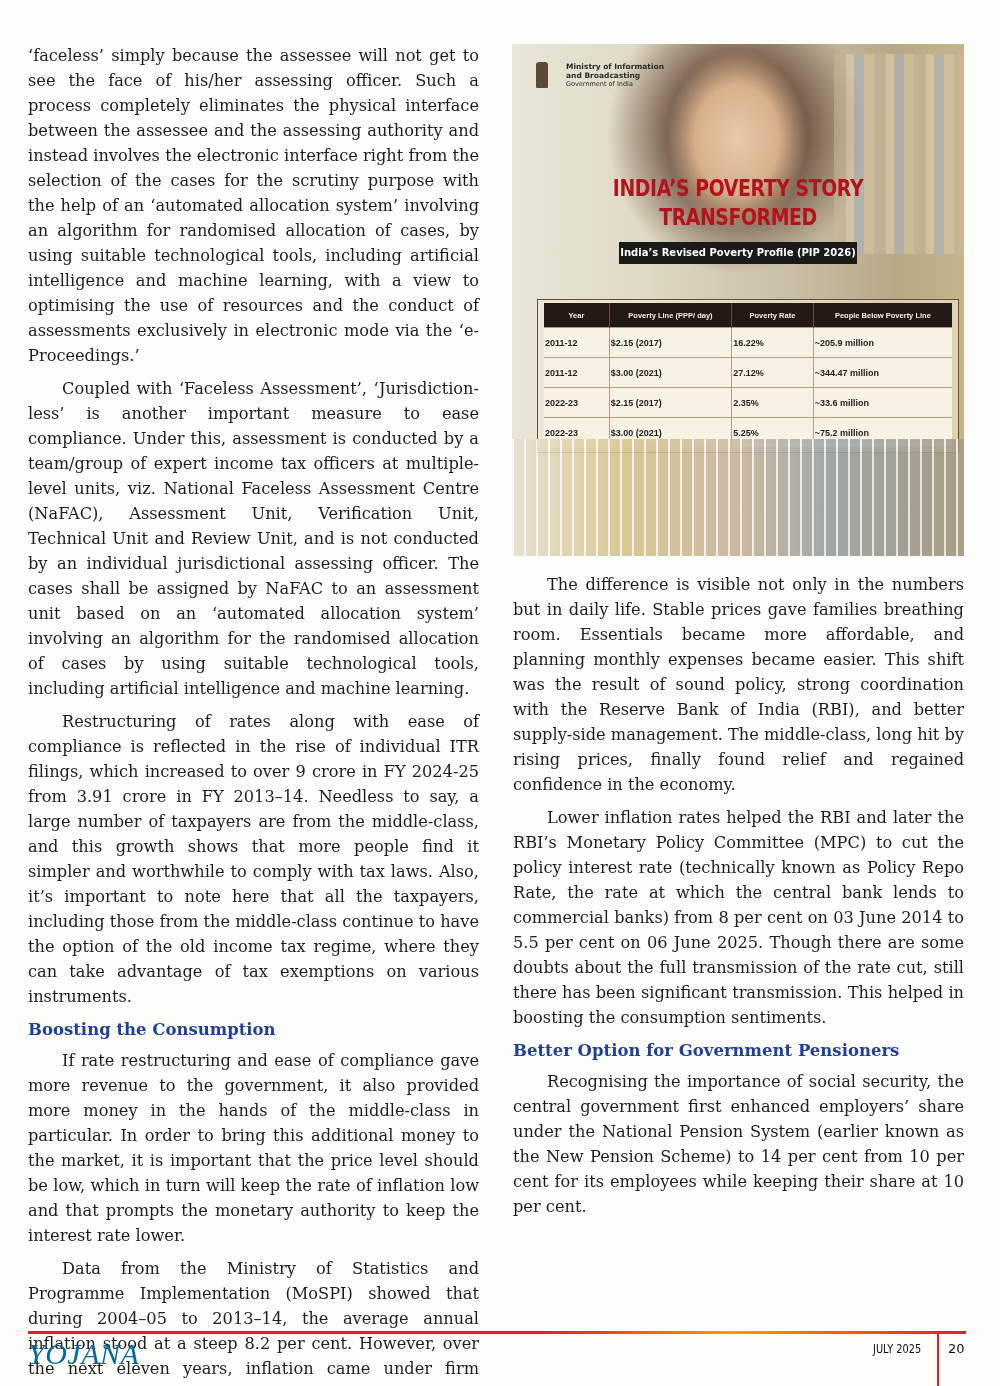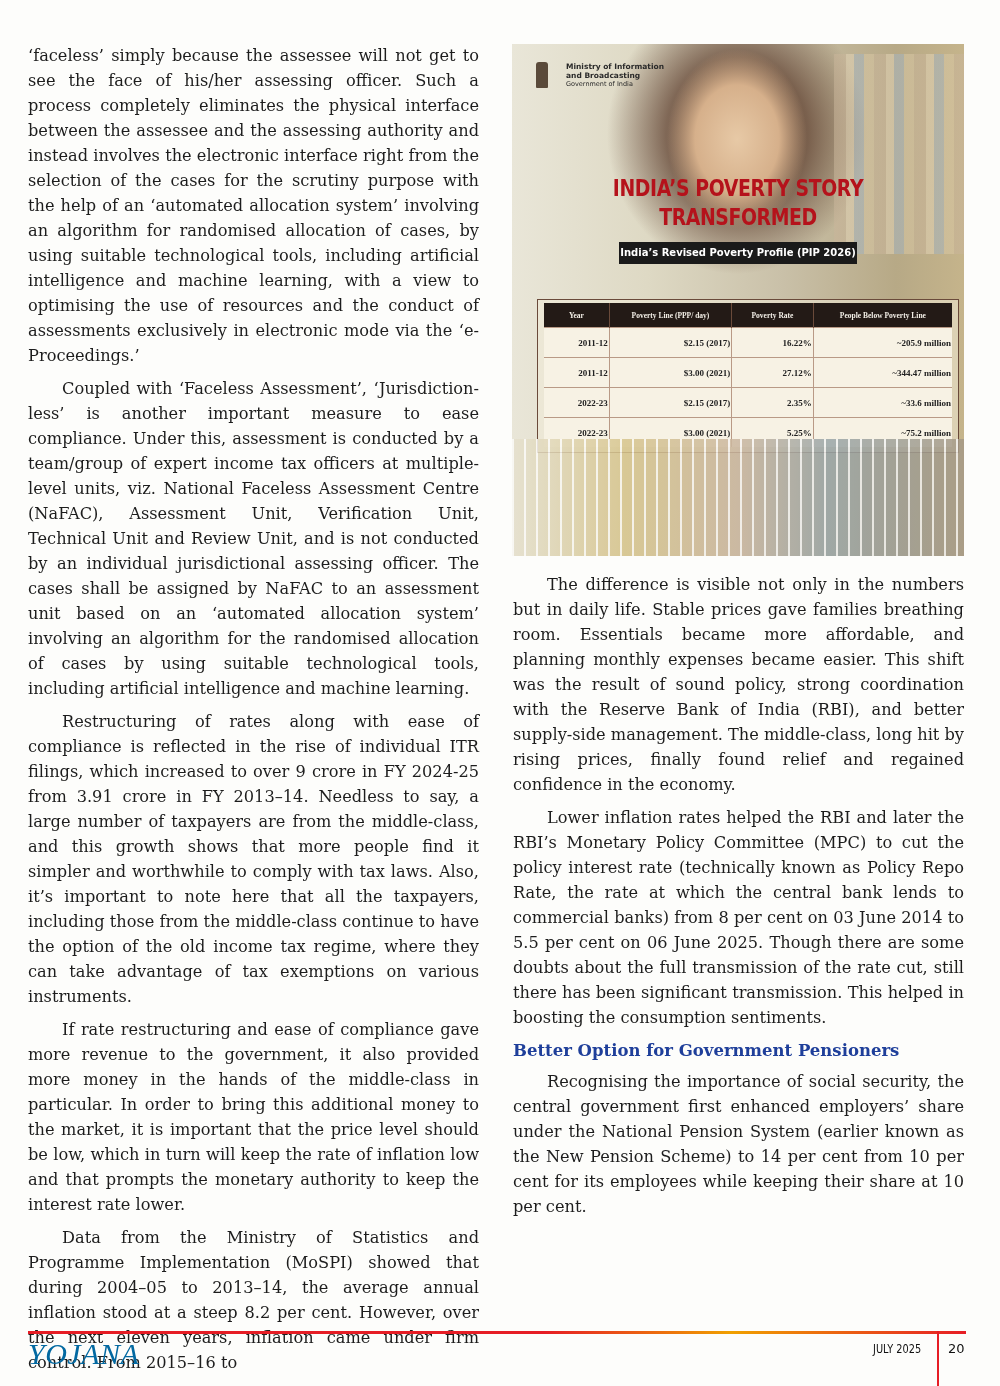--- a/index.html
+++ b/index.html
@@ -16,41 +16,42 @@
       radial-gradient(ellipse 130px 140px at 225px 90px, #5a3a2a 0%, rgba(90,58,42,0.7) 55%, rgba(0,0,0,0) 100%),
       linear-gradient(90deg,#e9e6d8 0%,#ded9c4 30%,#c9c0a8 60%,#b7a986 85%,#c5b48b 100%);}
   .shelf{position:absolute;right:0;top:10px;width:130px;height:200px;background:repeating-linear-gradient(90deg,#c9b59a 0 12px,#e2d3b6 12px 20px,#a7b5bf 20px 30px,#d8c7a4 30px 40px);opacity:.55;}
   .ministry{position:absolute;left:24px;top:18px;display:flex;align-items:flex-start;gap:18px;}
   .emblem{width:12px;height:26px;background:#5a4a3a;border-radius:3px 3px 1px 1px;}
   .ministry-text{font-family:"DejaVu Sans",sans-serif;font-size:7.5px;line-height:9px;color:#2a2a2a;font-weight:bold;}
   .ministry-text .sub{font-weight:normal;font-size:6.5px;}
   .title{position:absolute;left:0;width:100%;top:130px;text-align:center;font-family:"DejaVu Sans",sans-serif;font-weight:bold;color:#b5121b;font-size:23px;line-height:29px;letter-spacing:-0.5px;transform:scaleX(0.82);}
   .subtitle{position:absolute;left:107px;top:198px;width:238px;height:22px;background:#1a1a1a;color:#fff;font-family:"DejaVu Sans",sans-serif;font-weight:bold;font-size:10px;line-height:22px;text-align:center;}
   .tbl-wrap{position:absolute;left:25px;top:255px;width:408px;border:1px solid #6a4a3a;padding:3px 6px 5px 6px;background:rgba(240,235,215,.55);}
-  table{border-collapse:collapse;width:100%;font-family:Liberation Serif, serif;}
+  table{border-collapse:collapse;width:100%;font-family:Liberation Sans, sans-serif;}
   th{background:#231a16;color:#f3efe7;font-size:7.5px;font-weight:bold;height:22px;border-right:1px solid #6a4a3a;}
-  td{background:#f7f2e4;font-size:9px;font-weight:bold;text-align:right;height:27px;border-right:1px solid #b99a86;border-top:1px solid #b99a86;color:#222;}
+  td{background:#f7f2e4;font-size:9px;font-weight:bold;text-align:left;height:27px;border-right:1px solid #b99a86;border-top:1px solid #b99a86;color:#222;}
   th:last-child,td:last-child{border-right:none;}
   .cart{position:absolute;left:0;right:0;top:395px;height:117px;
     background:
       repeating-linear-gradient(90deg,rgba(255,255,255,.85) 0 2px,rgba(0,0,0,0) 2px 12px),
       linear-gradient(90deg,#e6e1cf 0%,#d7c58d 25%,#cbb7a0 50%,#9aa6a8 70%,#a69a86 100%);opacity:.85;}
   .footer-line{position:absolute;left:28px;top:1331px;width:938px;height:3px;background:linear-gradient(90deg,#e61d25 0%,#e61d25 55%,#f0a000 75%,#e61d25 100%);}
   .footer-vline{position:absolute;left:937px;top:1331px;width:2px;height:55px;background:#e61d25;}
   .brand{position:absolute;left:28px;top:1337px;font-family:"Liberation Serif",serif;font-size:30px;color:#0369a1;letter-spacing:0.5px;font-style:italic;}
   .issue{position:absolute;left:873px;top:1342px;font-family:"DejaVu Sans",sans-serif;font-size:11.5px;color:#111;transform:scaleX(0.85);transform-origin:left;}
   .pageno{position:absolute;left:948px;top:1341px;font-family:"DejaVu Sans",sans-serif;font-size:13px;color:#111;}
 </style>
 </head>
 <body>
 
 <div class="col left">
   <p class="noindent">‘faceless’ simply because the assessee will not get to see the face of his/her assessing officer. Such a process completely eliminates the physical interface between the assessee and the assessing authority and instead involves the electronic interface right from the selection of the cases for the scrutiny purpose with the help of an ‘automated allocation system’ involving an algorithm for randomised allocation of cases, by using suitable technological tools, including artificial intelligence and machine learning, with a view to optimising the use of resources and the conduct of assessments exclusively in electronic mode via the ‘e-Proceedings.’</p>
   <p>Coupled with ‘Faceless Assessment’, ‘Jurisdiction-less’ is another important measure to ease compliance. Under this, assessment is conducted by a team/group of expert income tax officers at multiple-level units, viz. National Faceless Assessment Centre (NaFAC), Assessment Unit, Verification Unit, Technical Unit and Review Unit, and is not conducted by an individual jurisdictional assessing officer. The cases shall be assigned by NaFAC to an assessment unit based on an ‘automated allocation system’ involving an algorithm for the randomised allocation of cases by using suitable technological tools, including artificial intelligence and machine learning.</p>
   <p>Restructuring of rates along with ease of compliance is reflected in the rise of individual ITR filings, which increased to over 9 crore in FY 2024-25 from 3.91 crore in FY 2013–14. Needless to say, a large number of taxpayers are from the middle-class, and this growth shows that more people find it simpler and worthwhile to comply with tax laws. Also, it’s important to note here that all the taxpayers, including those from the middle-class continue to have the option of the old income tax regime, where they can take advantage of tax exemptions on various instruments.</p>
+  <h3>Boosting the Consumption</h3>
   <p>If rate restructuring and ease of compliance gave more revenue to the government, it also provided more money in the hands of the middle-class in particular. In order to bring this additional money to the market, it is important that the price level should be low, which in turn will keep the rate of inflation low and that prompts the monetary authority to keep the interest rate lower.</p>
   <p>Data from the Ministry of Statistics and Programme Implementation (MoSPI) showed that during 2004–05 to 2013–14, the average annual inflation stood at a steep 8.2 per cent. However, over the next eleven years, inflation came under firm control. From 2015–16 to</p>
 </div>
 
 <div class="poster">
   <div class="shelf"></div>
   <div class="ministry">
     <div class="emblem"></div>
     <div class="ministry-text">
       <div>Ministry of Information</div>

